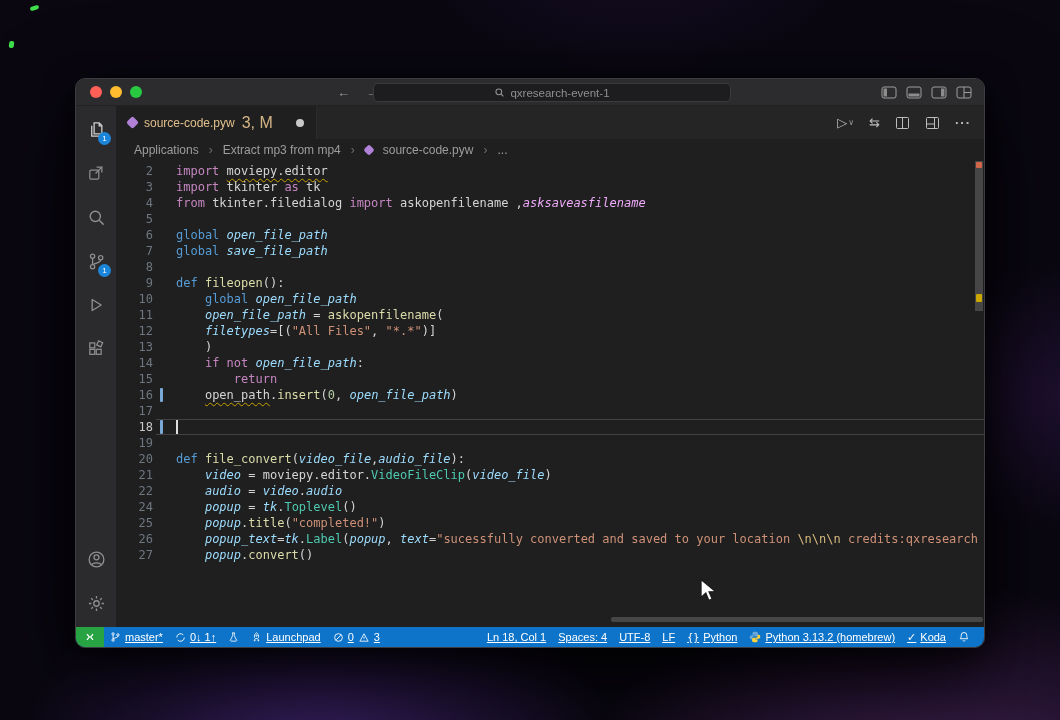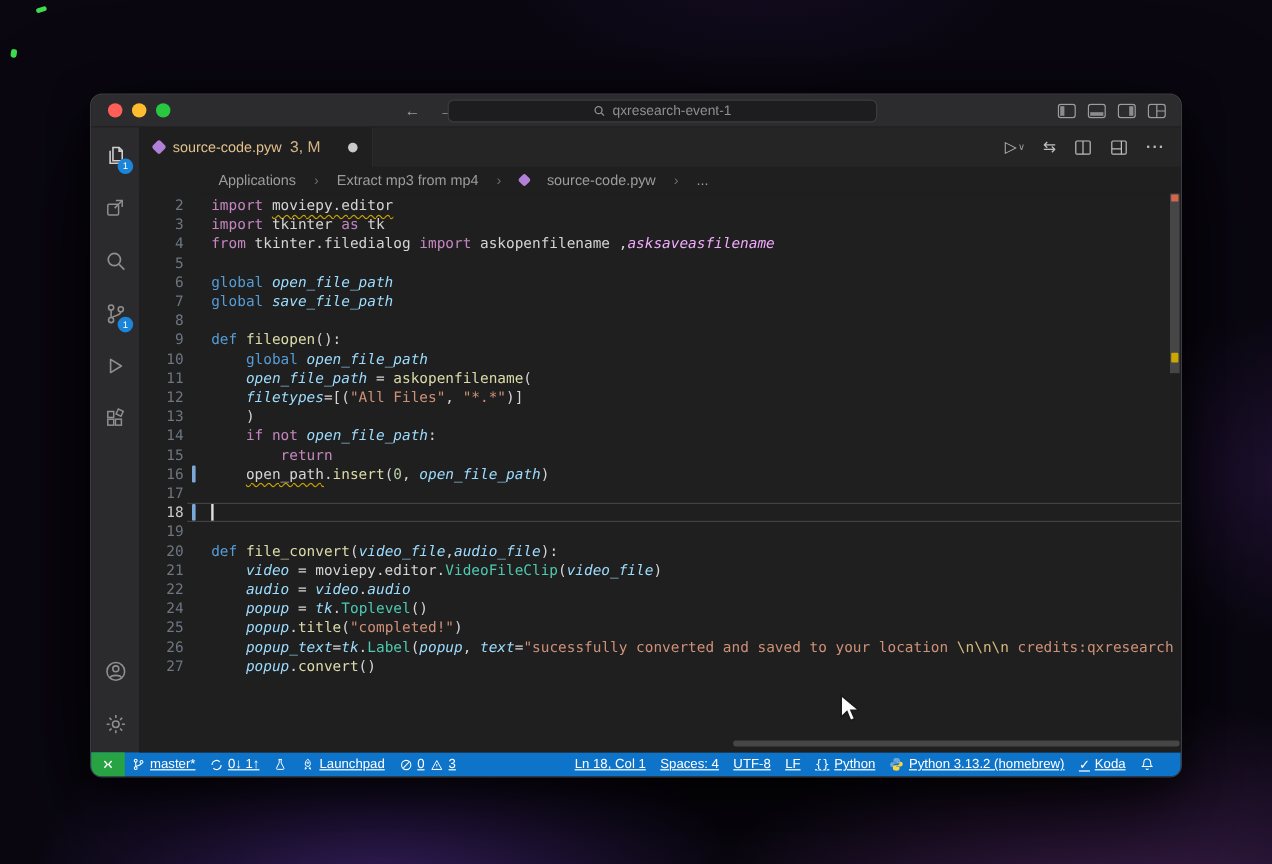--- a/index.html
+++ b/index.html
@@ -40,29 +40,29 @@
   .badge{position:absolute;right:-1px;bottom:-2px;min-width:13px;height:13px;background:#1a85d9;border-radius:8px;
     color:#fff;font-size:8px;display:flex;align-items:center;justify-content:center;padding:0 2px;}
   .ab-spacer{margin-top:auto;}
 
   .editor-col{flex:1;display:flex;flex-direction:column;min-width:0;}
 
   
   .tabbar{flex:0 0 33px;background:#252526;display:flex;align-items:stretch;}
   .tab{display:flex;align-items:center;gap:7px;background:#1f1f1f;padding:0 12px;font-size:12px;color:#e2c08d;border-right:1px solid #2b2b2b;}
   .pyw-icon{width:9px;height:9px;background:#b180d7;border-radius:2px;transform:rotate(45deg);flex:0 0 9px;}
-  .tab-dec{font-size:13px;opacity:.92;}
+  .tab-dec{font-size:16px;opacity:.92;}
   .tab-dot{width:8px;height:8px;border-radius:50%;background:#c9c9c9;margin-left:16px;}
   .tab-actions{margin-left:auto;display:flex;align-items:center;gap:15px;padding-right:13px;color:#bdbdbd;font-size:13px;}
   .run-wrap{display:flex;align-items:center;gap:1px;color:#bdbdbd;}
   .run-caret{font-size:8px;color:#9a9a9a;}
   .ta-more{letter-spacing:1px;font-weight:bold;color:#bdbdbd;}
 
   
-  .breadcrumb{flex:0 0 22px;background:#1f1f1f;display:flex;align-items:center;gap:15px;padding-left:18px;font-size:12px;color:#9d9d9d;margin-left:48px;}
+  .breadcrumb{flex:0 0 22px;background:#1f1f1f;display:flex;align-items:center;gap:10px;padding-left:18px;font-size:12px;color:#9d9d9d;}
   .bc-sep{color:#6d6d6d;font-size:12px;}
   .bc-icon{width:8px;height:8px;background:#b180d7;border-radius:2px;transform:rotate(45deg);}
 
   
   .editor{flex:1;position:relative;background:#1f1f1f;overflow:hidden;
     font-family:"DejaVu Sans Mono",monospace;font-size:12px;line-height:16px;}
   #code-lines{padding-top:2px;}
   .code-line{display:flex;height:16px;white-space:pre;position:relative;}
   .ln{flex:0 0 37px;text-align:right;color:#6e7681;}
   .ln.cur{color:#c8c8c8;}
@@ -91,21 +91,21 @@
   .ov-err{top:1px;height:6px;background:#d1664a;}
   .ov-warn{top:133px;height:8px;background:#cca700;}
   .hthumb{position:absolute;left:495px;bottom:5px;width:372px;height:5px;border-radius:2px;background:rgba(135,135,135,.38);}
 
   
   .statusbar{flex:0 0 20px;background:#0e74ca;display:flex;align-items:center;color:#fff;font-size:11px;text-decoration:underline;}
   .sb-chip{background:#27a344;height:100%;display:flex;align-items:center;padding:0 8px;}
   .sb-item{display:flex;align-items:center;gap:4px;padding:0 6px;height:100%;white-space:nowrap;}
   .sb-item svg{display:block;}
   .sb-left{display:flex;align-items:center;height:100%;}
-  .sb-right{margin-left:auto;display:flex;align-items:flex-end;height:100%;padding-right:16px;}
+  .sb-right{margin-left:auto;display:flex;align-items:flex-end;height:100%;padding-right:8px;}
   .braces{font-family:"DejaVu Sans Mono",monospace;font-size:10px;}
 
   
   .mouse-cursor{position:absolute;left:698px;top:578px;pointer-events:none;}
 </style>
 </head>
 <body>
 
 <div class="desktop">
   <div class="speck speck1"></div>

